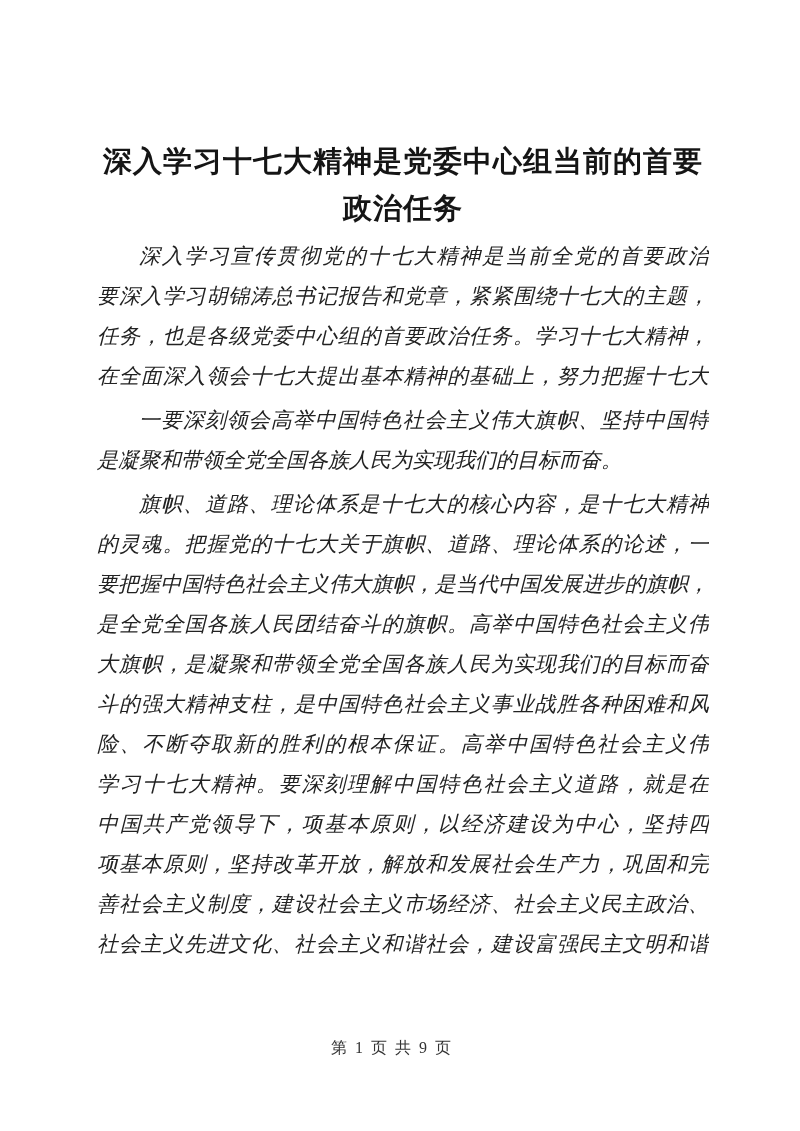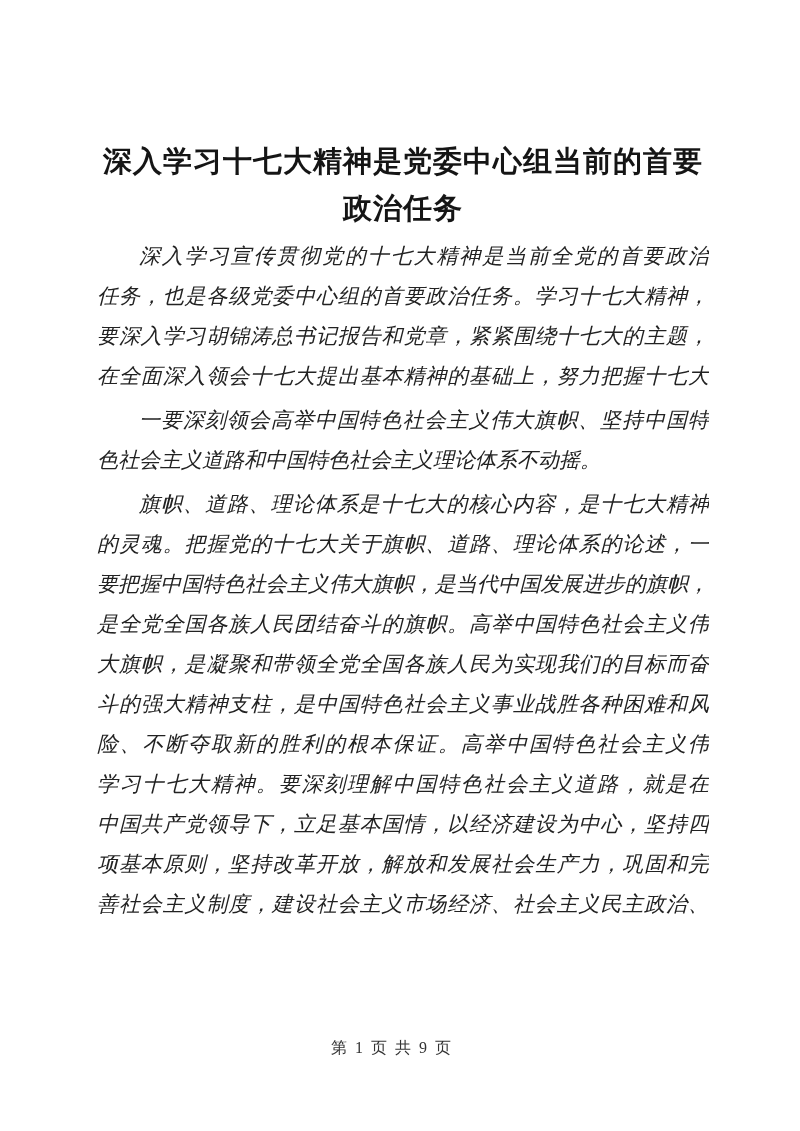--- a/index.html
+++ b/index.html
@@ -70,39 +70,40 @@
 
 <div class="page">
   <div class="content">
     <div class="doc-title">
         <div class="title-line">深入学习十七大精神是党委中心组当前的首要</div>
         <div class="title-line">政治任务</div>
       </div>
     <div class="doc-body">
         <div class="paragraph">
           <div class="line first">深入学习宣传贯彻党的十七大精神是当前全党的首要政治</div>
+          <div class="line">要深入学习胡锦涛总书记报告和党章，紧紧围绕十七大的主题，</div>
           <div class="line">任务，也是各级党委中心组的首要政治任务。学习十七大精神，</div>
-          <div class="line">要深入学习胡锦涛总书记报告和党章，紧紧围绕十七大的主题，</div>
           <div class="line">在全面深入领会十七大提出基本精神的基础上，努力把握十七大</div>
         </div>
         <div class="paragraph">
           <div class="line first">一要深刻领会高举中国特色社会主义伟大旗帜、坚持中国特</div>
-          <div class="line para-end">色社会主义道路和中国特色社会主义理论体系不动摇。</div>
+          <div class="line para-end">是凝聚和带领全党全国各族人民为实现我们的目标而奋。</div>
         </div>
         <div class="paragraph">
           <div class="line first">旗帜、道路、理论体系是十七大的核心内容，是十七大精神</div>
           <div class="line">的灵魂。把握党的十七大关于旗帜、道路、理论体系的论述，一</div>
           <div class="line">要把握中国特色社会主义伟大旗帜，是当代中国发展进步的旗帜，</div>
           <div class="line">是全党全国各族人民团结奋斗的旗帜。高举中国特色社会主义伟</div>
           <div class="line">大旗帜，是凝聚和带领全党全国各族人民为实现我们的目标而奋</div>
           <div class="line">斗的强大精神支柱，是中国特色社会主义事业战胜各种困难和风</div>
           <div class="line">险、不断夺取新的胜利的根本保证。高举中国特色社会主义伟</div>
           <div class="line">学习十七大精神。要深刻理解中国特色社会主义道路，就是在</div>
-          <div class="line">中国共产党领导下，立足基本国情，以经济建设为中心，坚持四</div>
+          <div class="line">中国共产党领导下，项基本原则，以经济建设为中心，坚持四</div>
           <div class="line">项基本原则，坚持改革开放，解放和发展社会生产力，巩固和完</div>
           <div class="line">善社会主义制度，建设社会主义市场经济、社会主义民主政治、</div>
+          <div class="line">社会主义先进文化、社会主义和谐社会，建设富强民主文明和谐</div>
         </div>
       </div>
   </div>
   <div class="footer">
     <span>第 1 页 共 9 页</span>
   </div>
 </div>
 
 </body></html>

